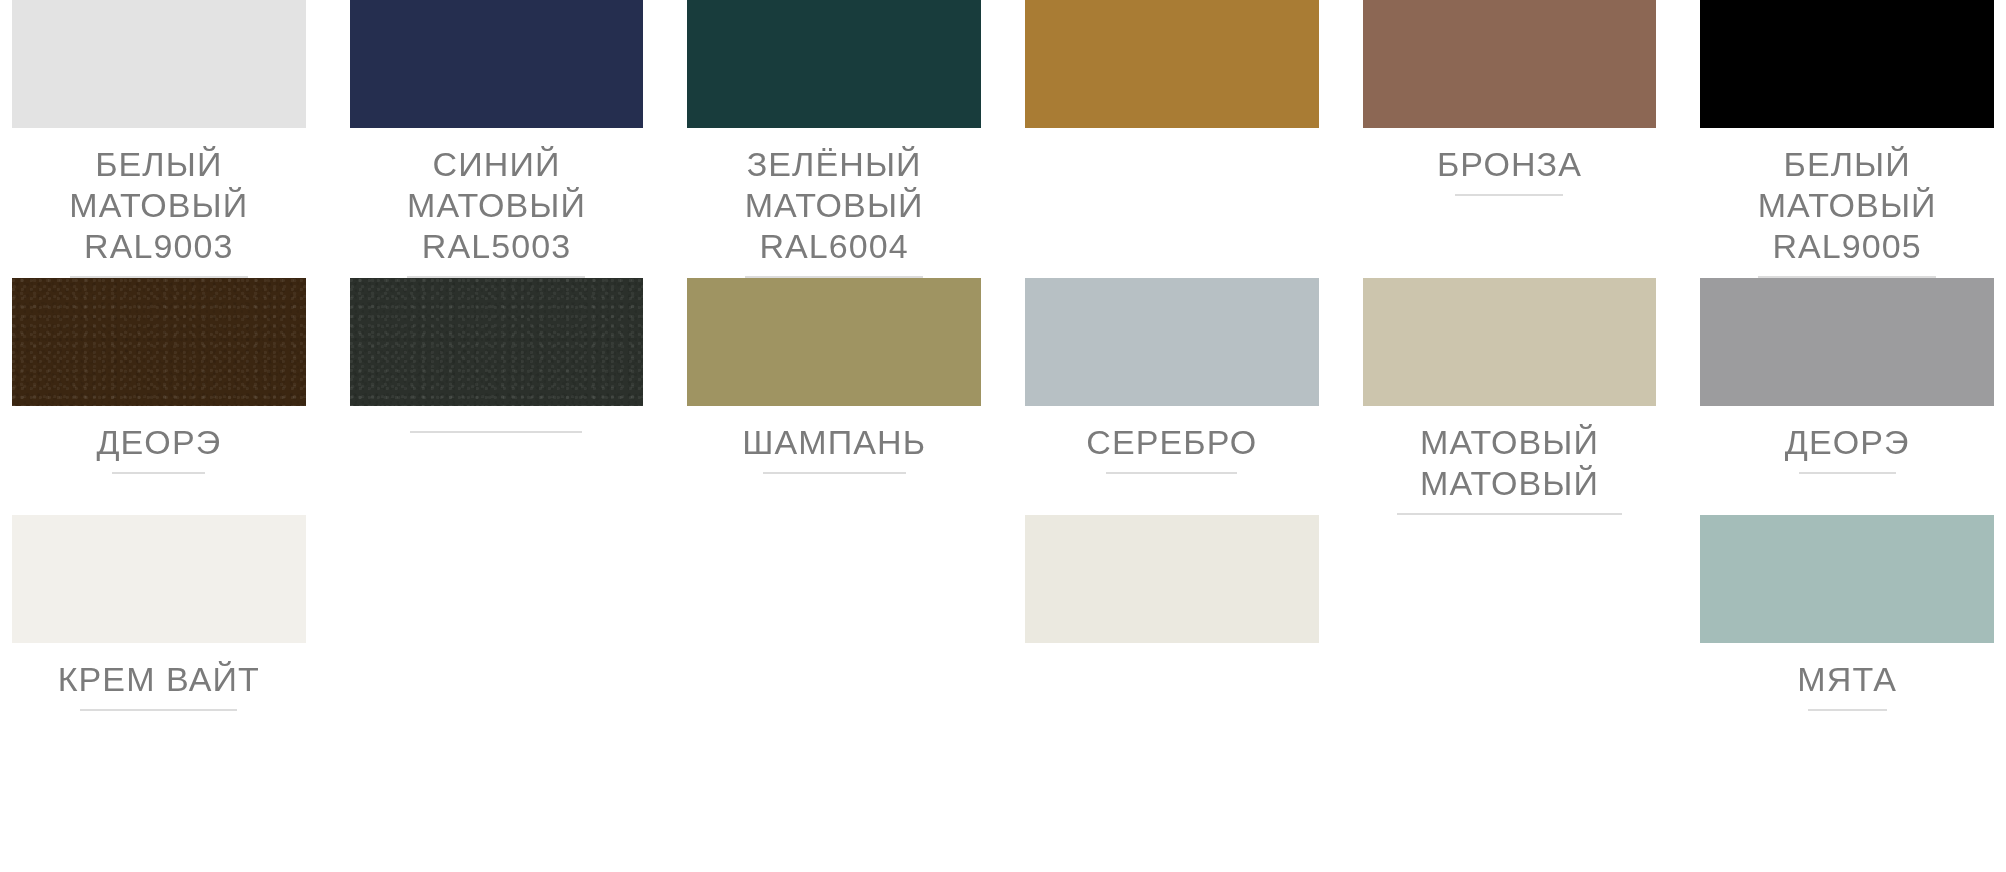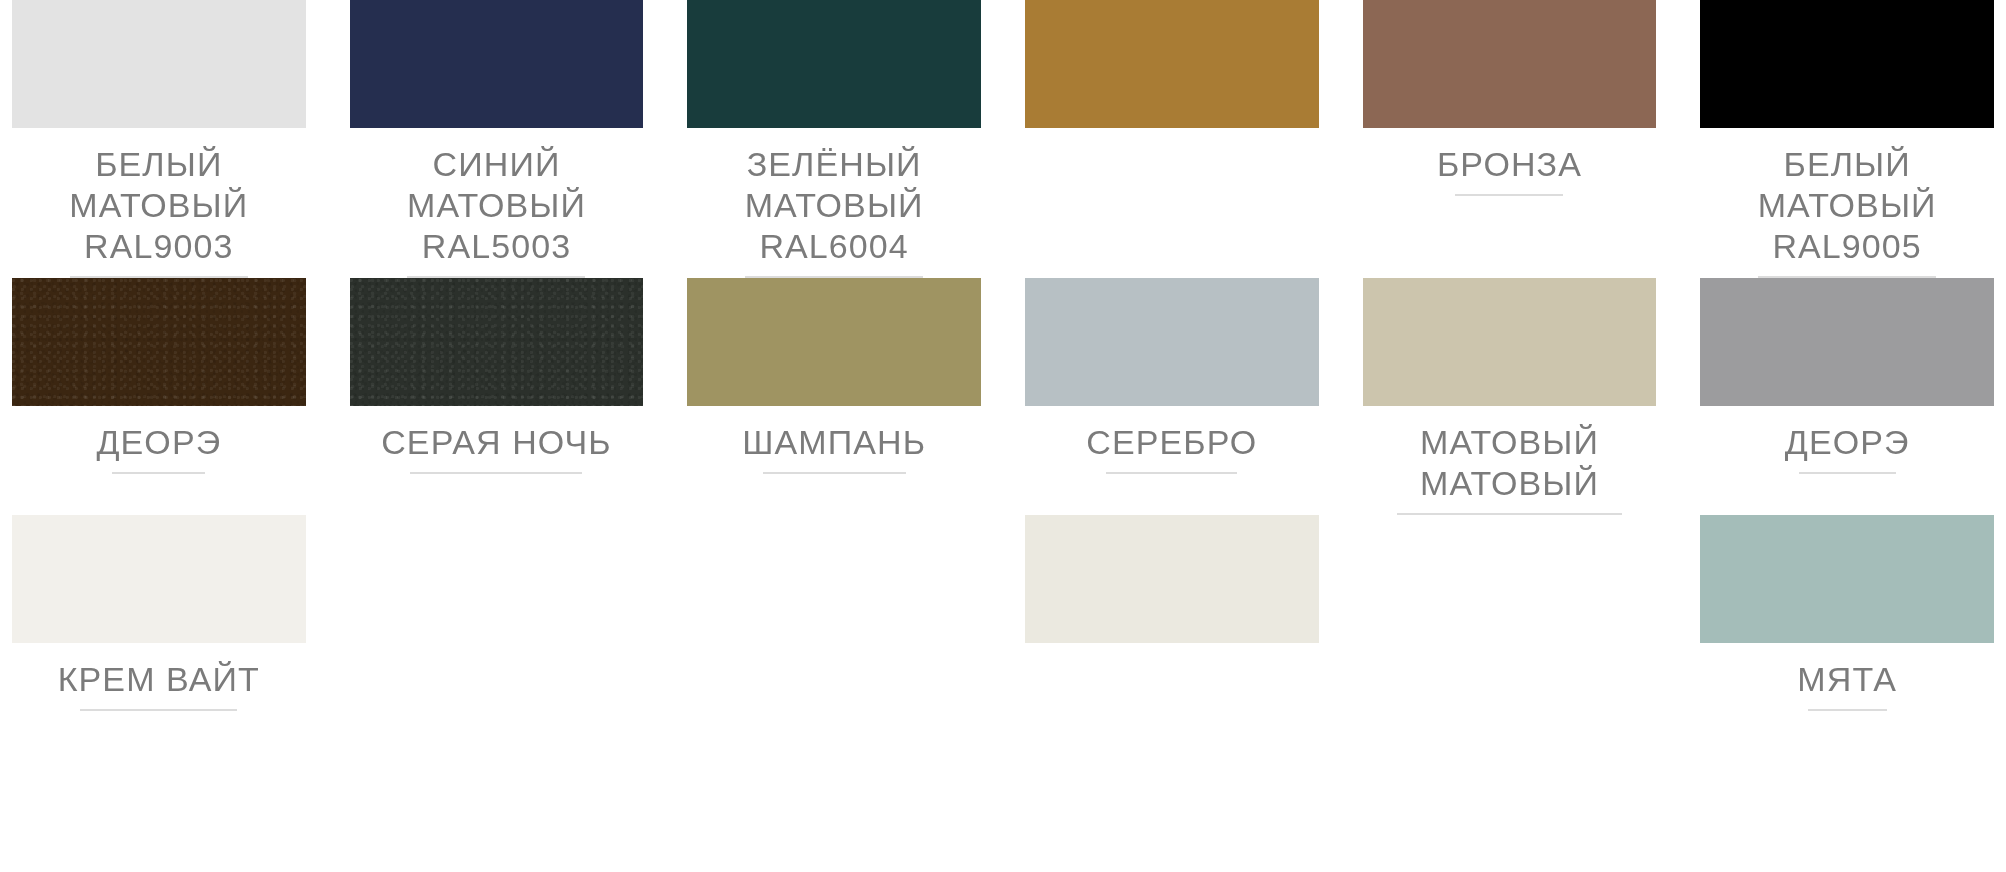--- a/index.html
+++ b/index.html
@@ -127,21 +127,20 @@
     <div class="swatch-cell">
       <div class="swatch-chip textured" title="deore" style="background-color: rgb(59, 38, 17);"></div>
       <div class="swatch-caption">
         <div class="caption-line">ДЕОРЭ</div>
         <div class="caption-rule" style="width: 93px; background: rgb(220, 220, 220);"></div>
       </div>
     </div>
     <div class="swatch-cell">
       <div class="swatch-chip textured" title="seraya-noch" style="background-color: rgb(43, 48, 43);"></div>
       <div class="swatch-caption">
-        <div class="caption-line">СЕРАЯ НОЧЬ</div>
         <div class="caption-rule" style="width: 172px; background: rgb(220, 220, 220);"></div>
       </div>
     </div>
     <div class="swatch-cell">
       <div class="swatch-chip" title="shampan" style="background-color: rgb(159, 148, 98);"></div>
       <div class="swatch-caption">
         <div class="caption-line">ШАМПАНЬ</div>
         <div class="caption-rule" style="width: 143px; background: rgb(220, 220, 220);"></div>
       </div>
     </div>

